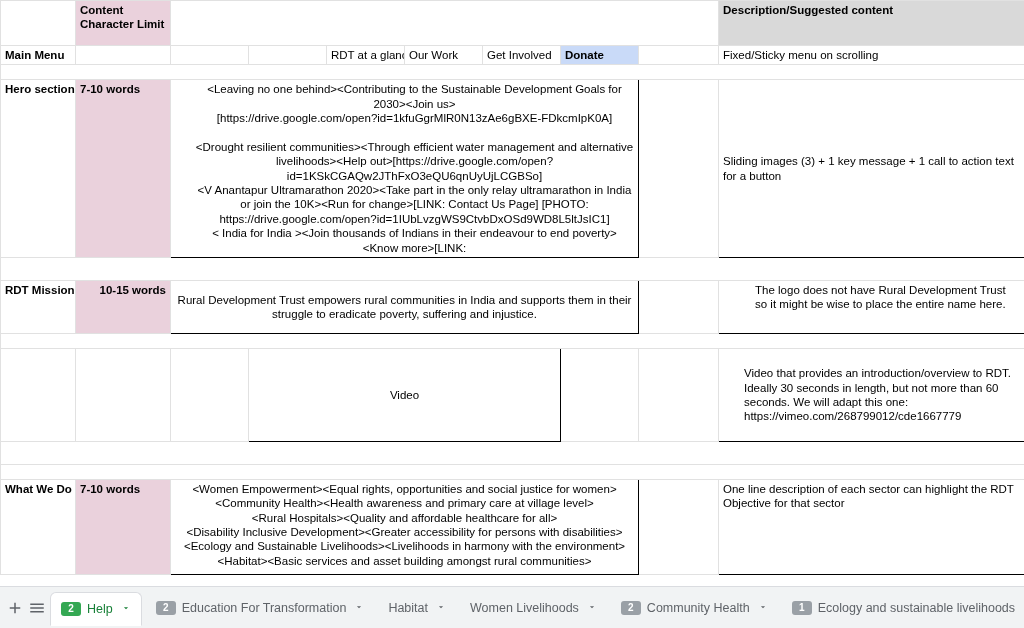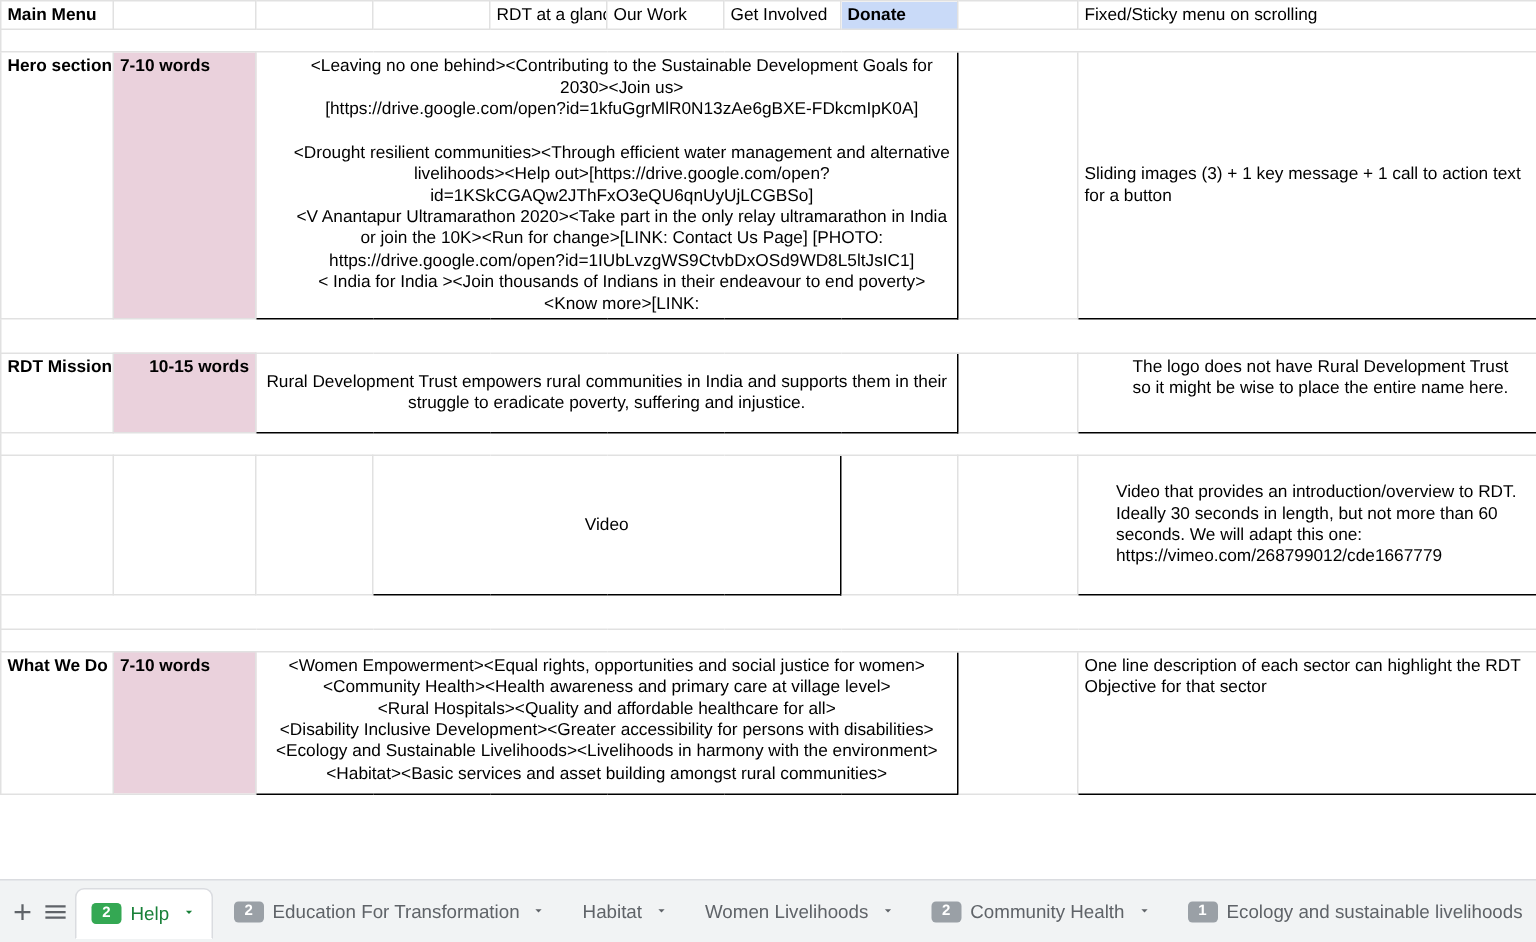--- a/index.html
+++ b/index.html
@@ -53,20 +53,26 @@
         <col style="width:78px">
         <col style="width:78px">
         <col style="width:78px">
         <col style="width:78px">
         <col style="width:78px">
         <col style="width:80px">
         <col style="width:306px">
       </colgroup>
 
       <tbody>
+          <tr>
+        <td></td>
+        <td class="pink bold" style="height:40px;">Content Character Limit</td>
+        <td colspan="7"></td>
+        <td class="grey bold">Description/Suggested content</td>
+      </tr>
 
 
       <tr>
         <td class="bold clip">Main Menu</td>
         <td></td>
             <td></td>
             <td></td>
         <td class="clip">RDT at a glance</td>
         <td class="clip">Our Work</td>
         <td class="clip">Get Involved</td>

